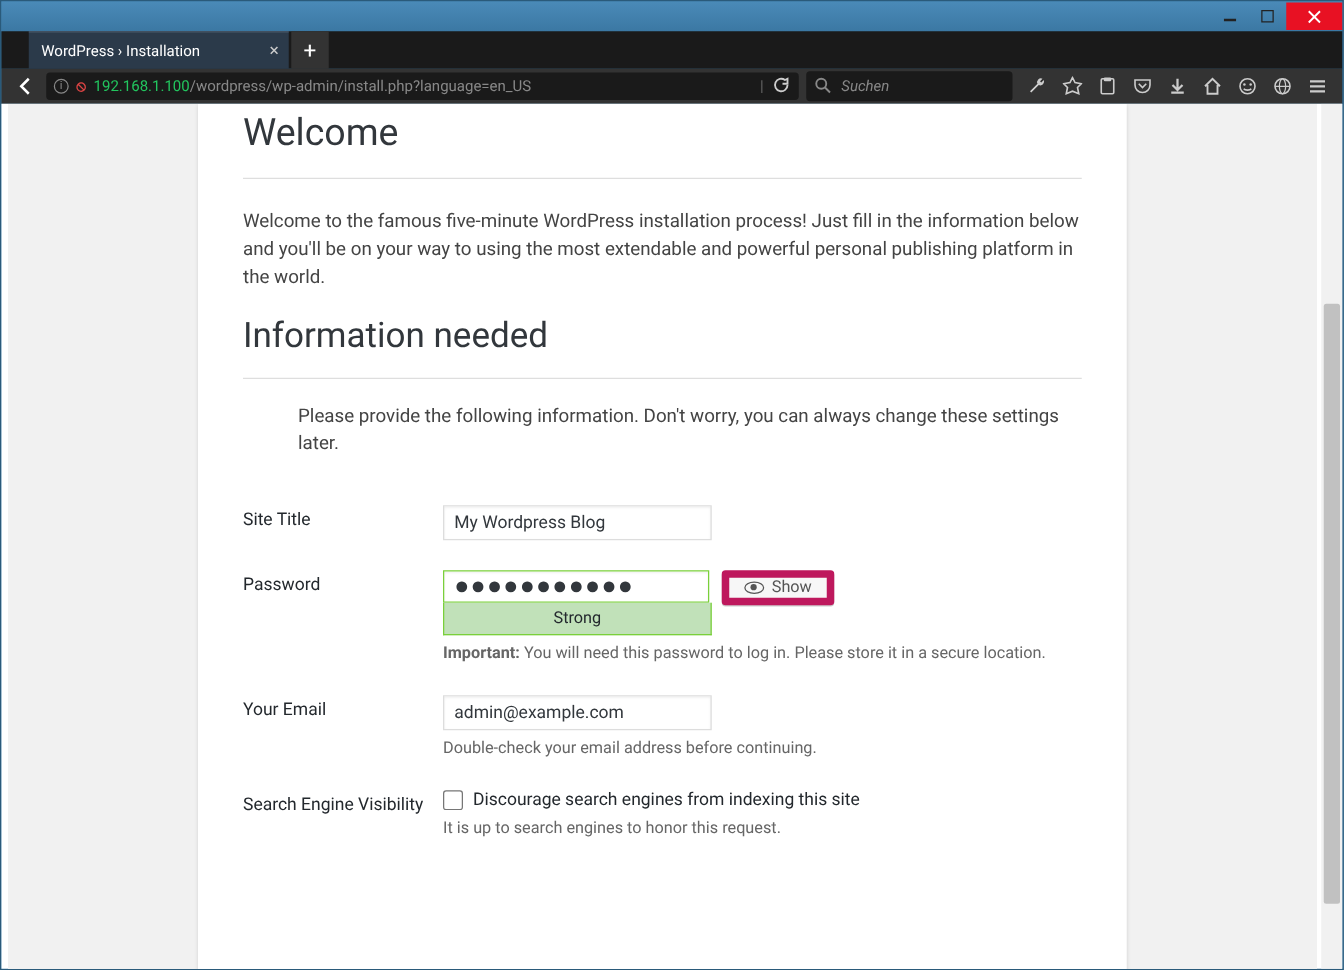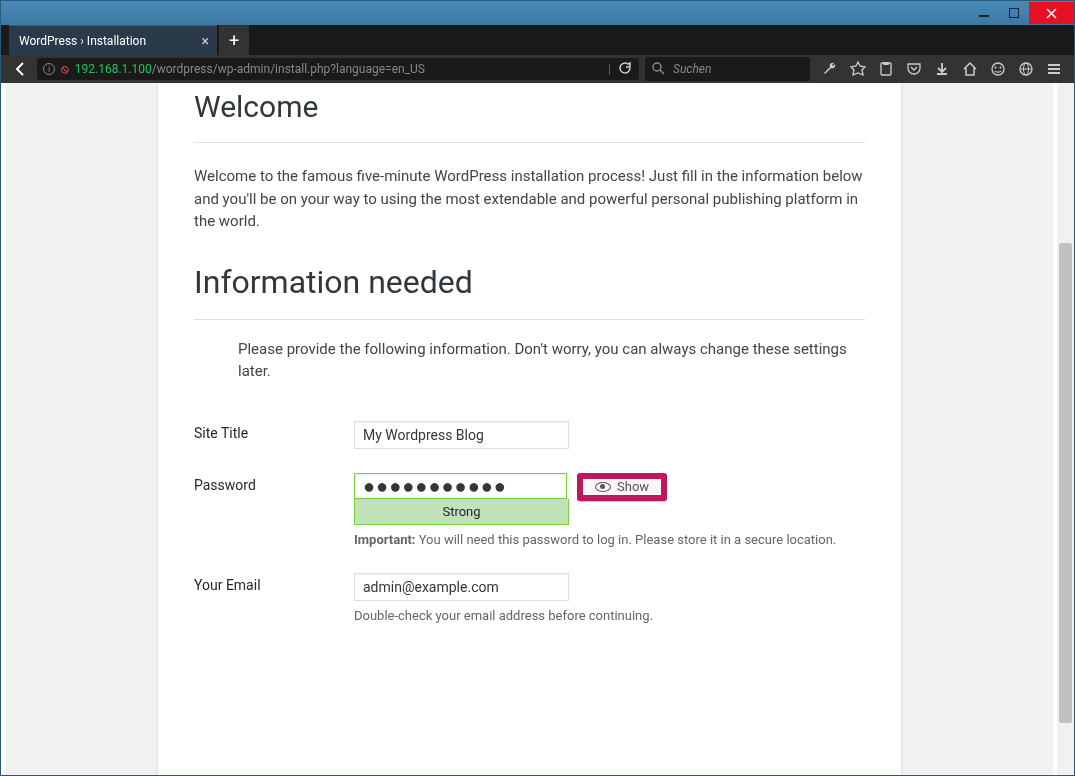--- a/index.html
+++ b/index.html
@@ -2,42 +2,42 @@
 <html><head>
 <meta charset="utf-8">
 <style>
 * { margin: 0; padding: 0; box-sizing: border-box; font-family: -apple-system, BlinkMacSystemFont, "Segoe UI", Roboto, sans-serif; }
 body { width: 1075px; height: 776px; background: #3b78a3; overflow: hidden; border: 1px solid #2a5a7a; }
 
 .titlebar { height: 24px; background: linear-gradient(#4a8ab8, #3b78a3); display: flex; justify-content: flex-end; align-items: center; }
 .titlebar-btn { width: 30px; height: 22px; display: flex; align-items: center; justify-content: center; color: #fff; font-size: 12px; cursor: pointer; }
 .titlebar-btn.close { background: #e81123; width: 45px; }
 
-.tabstrip { height: 30px; background: #1a1a1a; display: flex; align-items: stretch; padding-left: 8px; text-align: center; }
+.tabstrip { height: 30px; background: #1a1a1a; display: flex; align-items: stretch; padding-left: 22px; text-align: center; }
 .tab { width: 208px; background: #2b3a4a; color: #fff; display: flex; align-items: center; padding: 0 10px; font-size: 12px; border-top: 1px solid #4a5a6a; position: relative; }
 .tab-close { position: absolute; right: 8px; font-size: 14px; color: #ccc; cursor: pointer; }
 .newtab { width: 30px; background: #333; color: #fff; display: flex; align-items: center; justify-content: center; font-size: 18px; cursor: pointer; margin-left: 2px; }
 
 .toolbar { height: 28px; background: #333; display: flex; align-items: center; padding: 0 6px; gap: 2px; }
 .tb-btn { width: 28px; height: 24px; display: flex; align-items: center; justify-content: center; color: #ccc; cursor: pointer; border-radius: 2px; font-size: 14px; }
 .url-row { flex: 1; display: flex; align-items: center; background: #1a1a1a; border-radius: 3px; height: 22px; padding: 0 6px; color: #ccc; font-size: 12px; gap: 6px; }
 .url-text { flex: 1; color: #fff; }
 .url-text .host { color: #22c55e; }
 .url-text .path { color: #888; }
 .search-row { width: 165px; display: flex; align-items: center; background: #1a1a1a; border-radius: 3px; height: 22px; padding: 12px 6px; color: #888; font-size: 12px; gap: 6px; margin-left: 4px; }
 .tb-icons { display: flex; gap: 0; margin-left: 4px; }
 
 .viewport { height: 752px; background: #ffffff; position: relative; overflow: hidden; }
 .content-wrap { position: absolute; left: 5px; top: 0; width: 1047px; height: 694px; overflow-y: auto; background: #f1f1f1; }
 .wp-body { width: 743px; margin: 0 auto; background: #fff; box-shadow: 0 1px 3px rgba(0,0,0,0.13); padding: 0 36px 36px 36px; min-height: 720px; }
 
 h1.wp { font-size: 30px; font-weight: 400; color: #32373c; padding-top: 6px; }
 .hr { border-bottom: 1px solid #dedede; margin-top: 18px; margin-bottom: 22px; }
 p.wp { font-size: 15px; color: #444; line-height: 1.5; }
-h2.wp { font-size: 32px; font-weight: 400; color: #32373c; margin-top: 30px; }
+h2.wp { font-size: 28px; font-weight: 400; color: #32373c; margin-top: 18px; }
 p.sub { font-size: 15px; color: #444; margin-top: -4px; margin-bottom: 28px; margin-left: 44px; }
 
 .form-table { width: 100%; border-collapse: collapse; }
 .form-table th { width: 160px; text-align: left; vertical-align: top; padding: 14px 10px 14px 0; font-size: 14px; font-weight: 400; color: #23282d; }
 .form-table td { padding: 10px 0 14px 0; vertical-align: top; }
 .form-table td p.desc { font-size: 13px; color: #666; margin-top: 6px; line-height: 1.4; }
 input[type="text"], input[type="password"], input[type="email"] {
   width: 215px; height: 28px; padding: 3px 8px; font-size: 14px; border: 1px solid #ddd; background: #fff; color: #32373c; box-shadow: inset 0 1px 2px rgba(0,0,0,0.07);
 }
 input.pwd { width: 213px; border: 1px solid #7ad03a; font-size: 20px; letter-spacing: 1px; height: 26px;}
@@ -201,20 +201,30 @@
             </p>
           </td>
         </tr>
         <tr>
           <th>Your Email</th>
           <td>
             <input type="text" value="admin@example.com" style="">
             <p class="desc">Double-check your email address before continuing.</p>
           </td>
         </tr>
+        <tr>
+          <th>Search Engine Visibility</th>
+          <td>
+            <label class="checkbox-row">
+              <input type="checkbox" style="">
+              <span>Discourage search engines from indexing this site</span>
+            </label>
+            <p class="desc">It is up to search engines to honor this request.</p>
+          </td>
+        </tr>
       </tbody>
         </table>
 
     </div>
   </div>
   <div class="scrollbar-v">
     <div class="scroll-thumb"></div>
   </div>
 </div>
 

